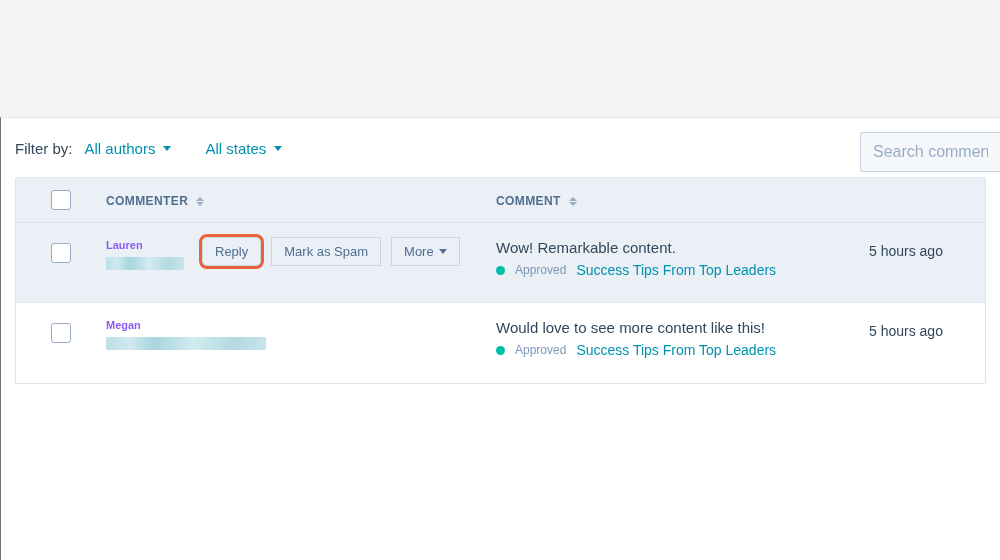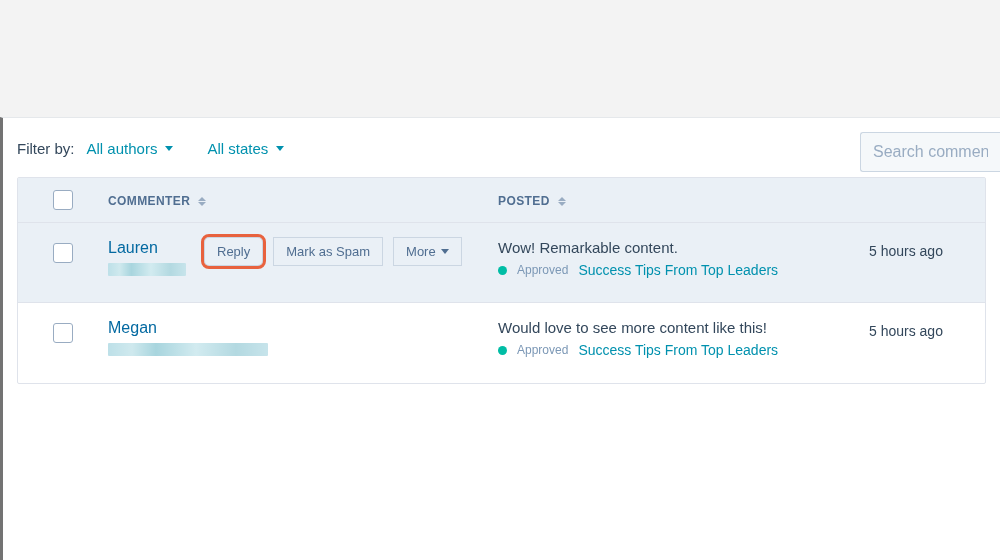--- a/index.html
+++ b/index.html
@@ -12,21 +12,21 @@
       color: #33475b;
     }
     .panel {
       position: absolute;
       top: 117px;
       left: 0;
       right: 0;
       bottom: 0;
       background: #fff;
       border-top: 1px solid #e5e8eb;
-      border-left: 3px solid #737373;
+      border-left: 1px solid #737373;
     }
     .filter-bar {
       display: flex;
       align-items: center;
       padding: 22px 14px 20px 14px;
       font-size: 15px;
       position: relative;
     }
     .filter-label { color: #33475b; margin-right: 12px; }
     .filter-link {
@@ -121,21 +121,21 @@
 
     .checkbox {
       width: 20px; height: 20px;
       border: 1.5px solid #99acc2;
       border-radius: 3px;
       background: #fff;
       cursor: pointer;
     }
 
     .commenter-block { display: flex; flex-direction: column; gap: 6px; }
-    .commenter-name { font-size: 16px; color: #0369a1; }
+    .commenter-name { font-size: 11px; color: #8b5cf6; font-weight: bold; }
     .blur-bar {
       width: 78px; height: 13px;
       background: linear-gradient(90deg, #bde0e8 0%, #cfe9ee 15%, #a8d5de 30%, #d2ebf0 55%, #b3d9e1 80%, #c7e4eb 100%);
       filter: blur(0.5px);
       border-radius: 1px;
     }
     .blur-bar.wide { width: 160px; }
 
     .row-actions {
       display: inline-flex;
@@ -220,21 +220,21 @@
         <span class="th">
           <span>COMMENTER</span>
           <span class="sort-arrows">
             <span class="sort-up"></span>
               <span class="sort-down"></span>
           </span>
         </span>
       </div>
       <div class="col-comment">
         <span class="th">
-          <span>POSTED</span>
+          <span>COMMENT</span>
           <span class="sort-arrows">
             <span class="sort-up"></span>
               <span class="sort-down"></span>
           </span>
         </span>
       </div>
     </div>
 
     <div class="row hovered">
       <div class="col-check" style="padding-top:4px;">

